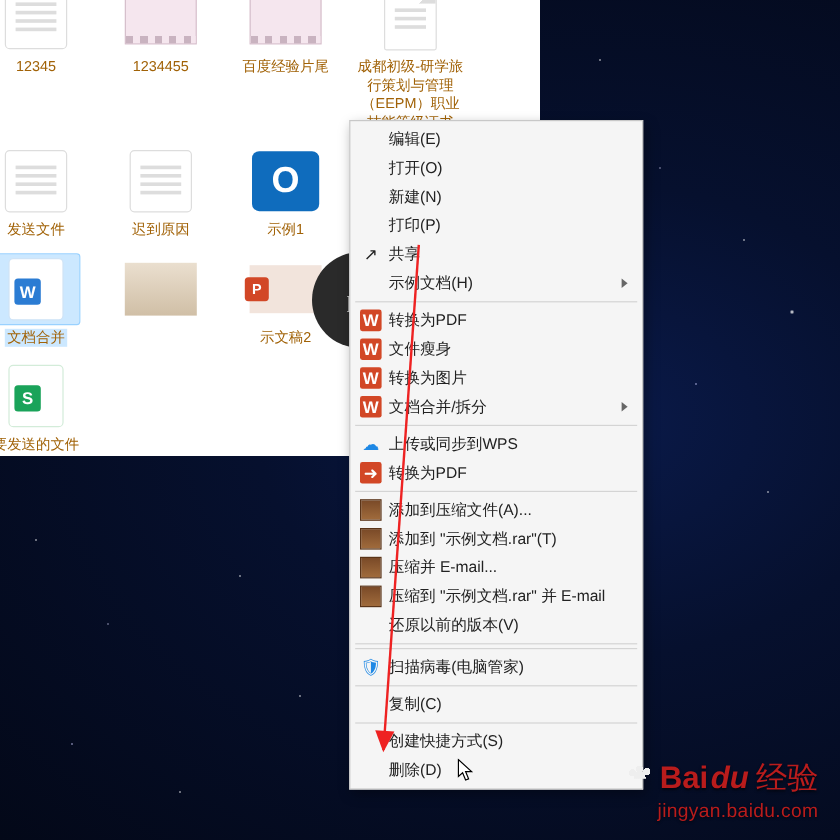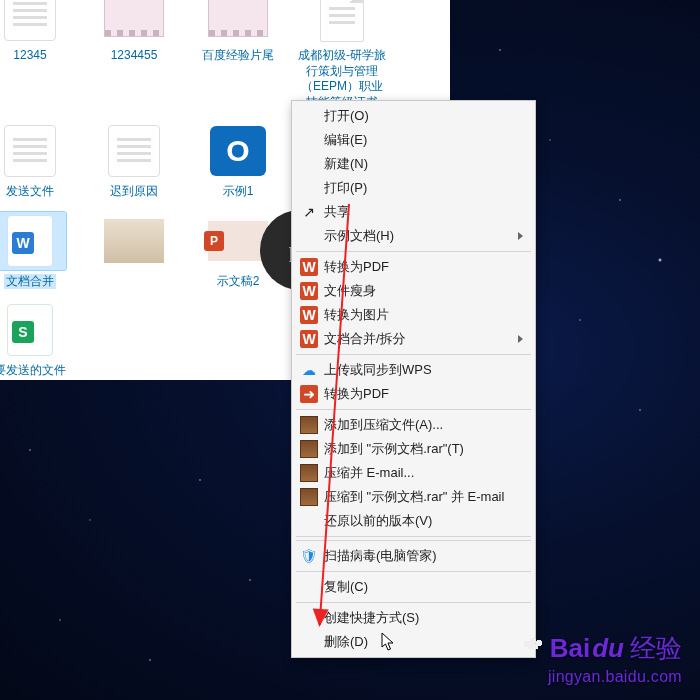--- a/index.html
+++ b/index.html
@@ -37,21 +37,21 @@
   width: 92px; display: flex; flex-direction: column; align-items: center;
   margin: 2px 6px 10px; cursor: pointer;
 }
 .file.selected .thumb { background: #cce8ff; outline: 1px solid #99d1ff; }
 .file.selected .label { background: #cce8ff; }
 .thumb {
   width: 72px; height: 58px; display: flex; align-items: center; justify-content: center;
   border-radius: 2px;
 }
 .label {
-  font-size: 12px; color: #0369a1; text-align: center; margin-top: 4px;
+  font-size: 12px; color: #a16207; text-align: center; margin-top: 4px;
   line-height: 1.3; word-break: break-all; padding: 0 2px;
   max-height: 62px; overflow: hidden;
 }
 
 .glyph-page { width:52px; height:52px; background:#fff; border:1px solid #ddd; border-radius:4px; position:relative; }
 .glyph-page::after { content:""; position:absolute; left:8px; right:8px; top:12px; height:3px; background:#ddd; box-shadow:0 7px #ddd,0 14px #ddd,0 21px #ddd; }
 .glyph-video { width:60px; height:44px; background:#f5e6ee; border:1px solid #d6c0cc; position:relative; }
 .glyph-video::before,.glyph-video::after { content:""; position:absolute; left:0; right:0; height:6px; background:repeating-linear-gradient(90deg,#c9b3c0 0 6px,#f5e6ee 6px 12px); }
 .glyph-video::before{top:0}.glyph-video::after{bottom:0}
 .glyph-outlook { width:56px; height:50px; background:#0f6cbd; border-radius:6px; position:relative; }
@@ -109,21 +109,21 @@
 .arrow::after {
   content:""; position:absolute; bottom:-2px; left:-7px;
   border-left:8px solid transparent; border-right:8px solid transparent;
   border-top:18px solid #e22;
 }
 .cursor { position: absolute; left: 381px; top: 632px; z-index: 6; }
 
 
 .watermark {
   position: absolute; right: 18px; bottom: 14px;
-  color: #6d28d9; text-align: right;
+  color: #b91c1c; text-align: right;
   text-shadow: 0 1px 2px rgba(0,0,0,.6);
 }
 .watermark .brand { font-size: 26px; font-weight: bold; display:flex; align-items:baseline; justify-content:flex-end; gap:2px;}
 .watermark .brand .du { font-style: italic; }
 .watermark .brand .cn { font-weight: normal; margin-left:4px; }
 .watermark .paw { display:inline-block; width:20px; height:14px; position:relative; margin-right:4px; top:-8px;}
 .watermark .paw::before { content:""; position:absolute; inset:0; background:
   radial-gradient(circle at 3px 9px,#eee 3px,transparent 3px),
   radial-gradient(circle at 9px 6px,#eee 3px,transparent 3px),
   radial-gradient(circle at 15px 8px,#eee 3px,transparent 3px),
@@ -213,24 +213,24 @@
       </div>
       <div class="label">要发送的文件</div>
     </div>
   </div>
 <div class="logo-circle">
     <span>ph</span>
   </div>
 
 <div class="context-menu">
   <div class="menu-item">
+      <span>编辑(E)</span>
+    </div>
+  <div class="menu-item">
       <span>打开(O)</span>
-    </div>
-  <div class="menu-item">
-      <span>编辑(E)</span>
     </div>
   <div class="menu-item">
       <span>新建(N)</span>
     </div>
   <div class="menu-item">
       <span>打印(P)</span>
     </div>
   <div class="menu-item">
       <span class="ico">↗</span>
       <span>共享</span>

